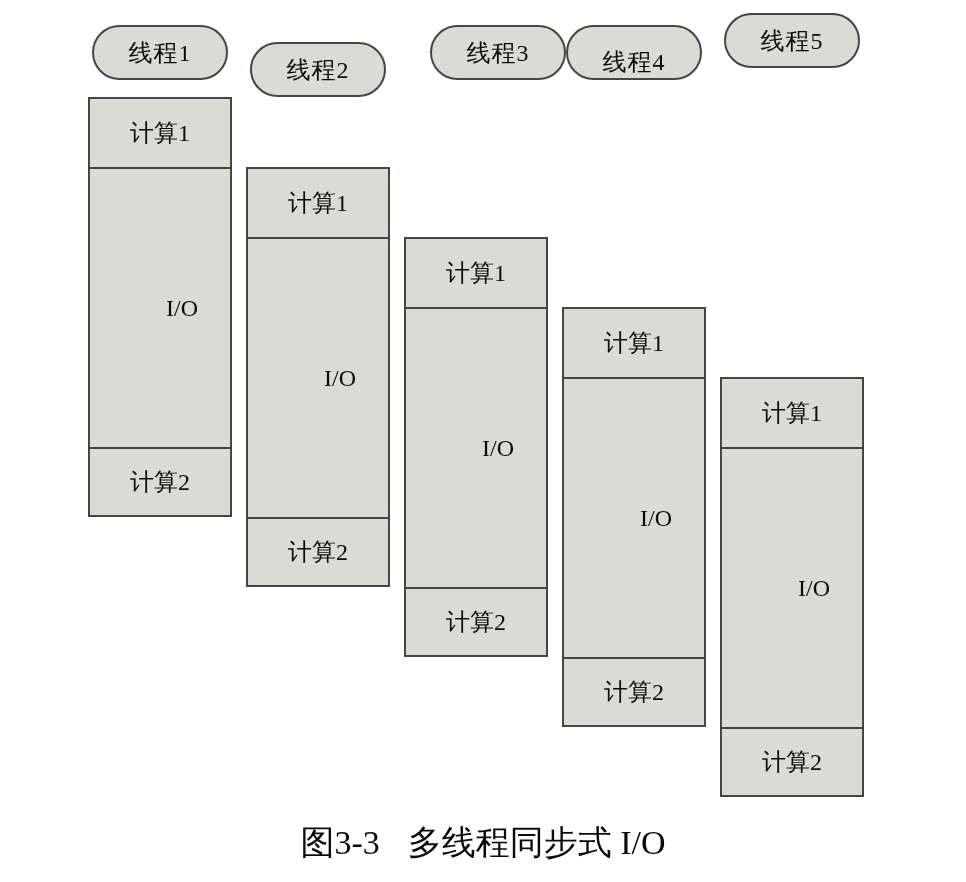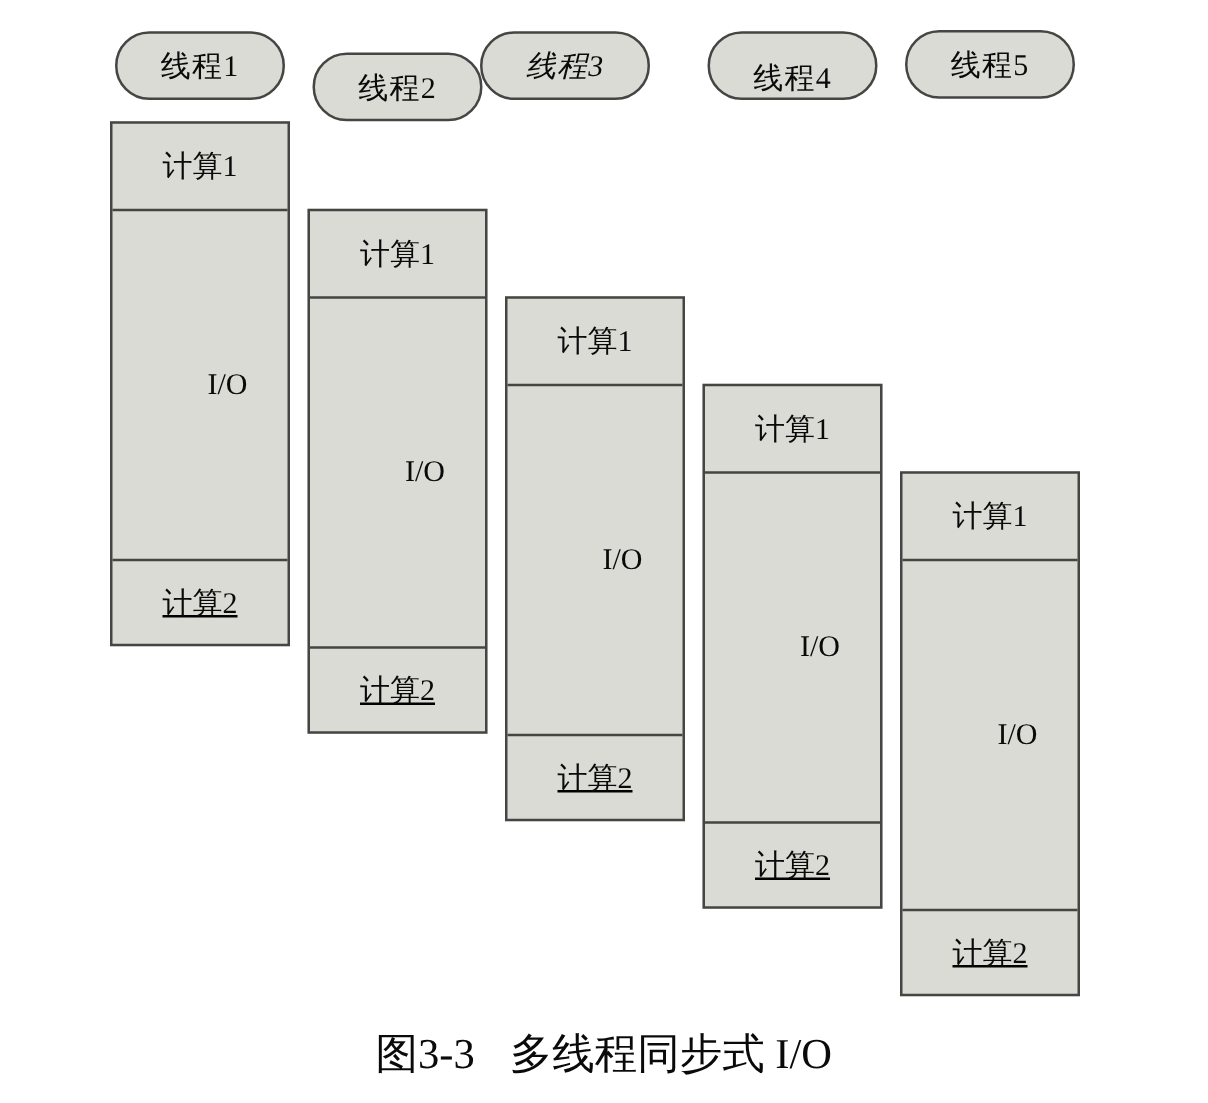--- a/index.html
+++ b/index.html
@@ -48,21 +48,21 @@
     align-items: center;
     justify-content: center;
   }
   .seg span {
     font-size: 24px;
     color: var(--text-color);
     white-space: nowrap;
   }
   .seg-1 { height: 68px; }
   .seg-2 { height: 280px; border-top: 2px solid var(--box-border); padding-left: 44px; }
-  .seg-3 { flex: 1; border-top: 2px solid var(--box-border); text-decoration: underline; }
+  .seg-3 { flex: 1; border-top: 2px solid var(--box-border); }
   .caption {
     position: absolute;
     left: 0;
     top: 820px;
     width: 100%;
     text-align: center;
     font-size: 34px;
     color: var(--text-color);
   }
   .caption .cap-num { margin-right: 28px; }
@@ -93,21 +93,21 @@
         <div class="seg seg-1">
           <span>计算1</span>
         </div>
         <div class="seg seg-2">
           <span>I/O</span>
         </div>
         <div class="seg seg-3">
           <span>计算2</span>
         </div>
       </div>
-      <div class="pill" style="left: 384px; top: 25px; width: 136px; font-style: italic;">
+      <div class="pill" style="left: 430px; top: 25px; width: 136px;">
         <span>线程3</span>
       </div>
       <div class="bar" style="left: 404px; top: 237px;">
         <div class="seg seg-1">
           <span>计算1</span>
         </div>
         <div class="seg seg-2">
           <span>I/O</span>
         </div>
         <div class="seg seg-3">
@@ -121,21 +121,21 @@
         <div class="seg seg-1">
           <span>计算1</span>
         </div>
         <div class="seg seg-2">
           <span>I/O</span>
         </div>
         <div class="seg seg-3">
           <span>计算2</span>
         </div>
       </div>
-      <div class="pill" style="left: 724px; top: 24px; width: 136px;">
+      <div class="pill" style="left: 724px; top: 13px; width: 136px;">
         <span>线程5</span>
       </div>
       <div class="bar" style="left: 720px; top: 377px;">
         <div class="seg seg-1">
           <span>计算1</span>
         </div>
         <div class="seg seg-2">
           <span>I/O</span>
         </div>
         <div class="seg seg-3">

